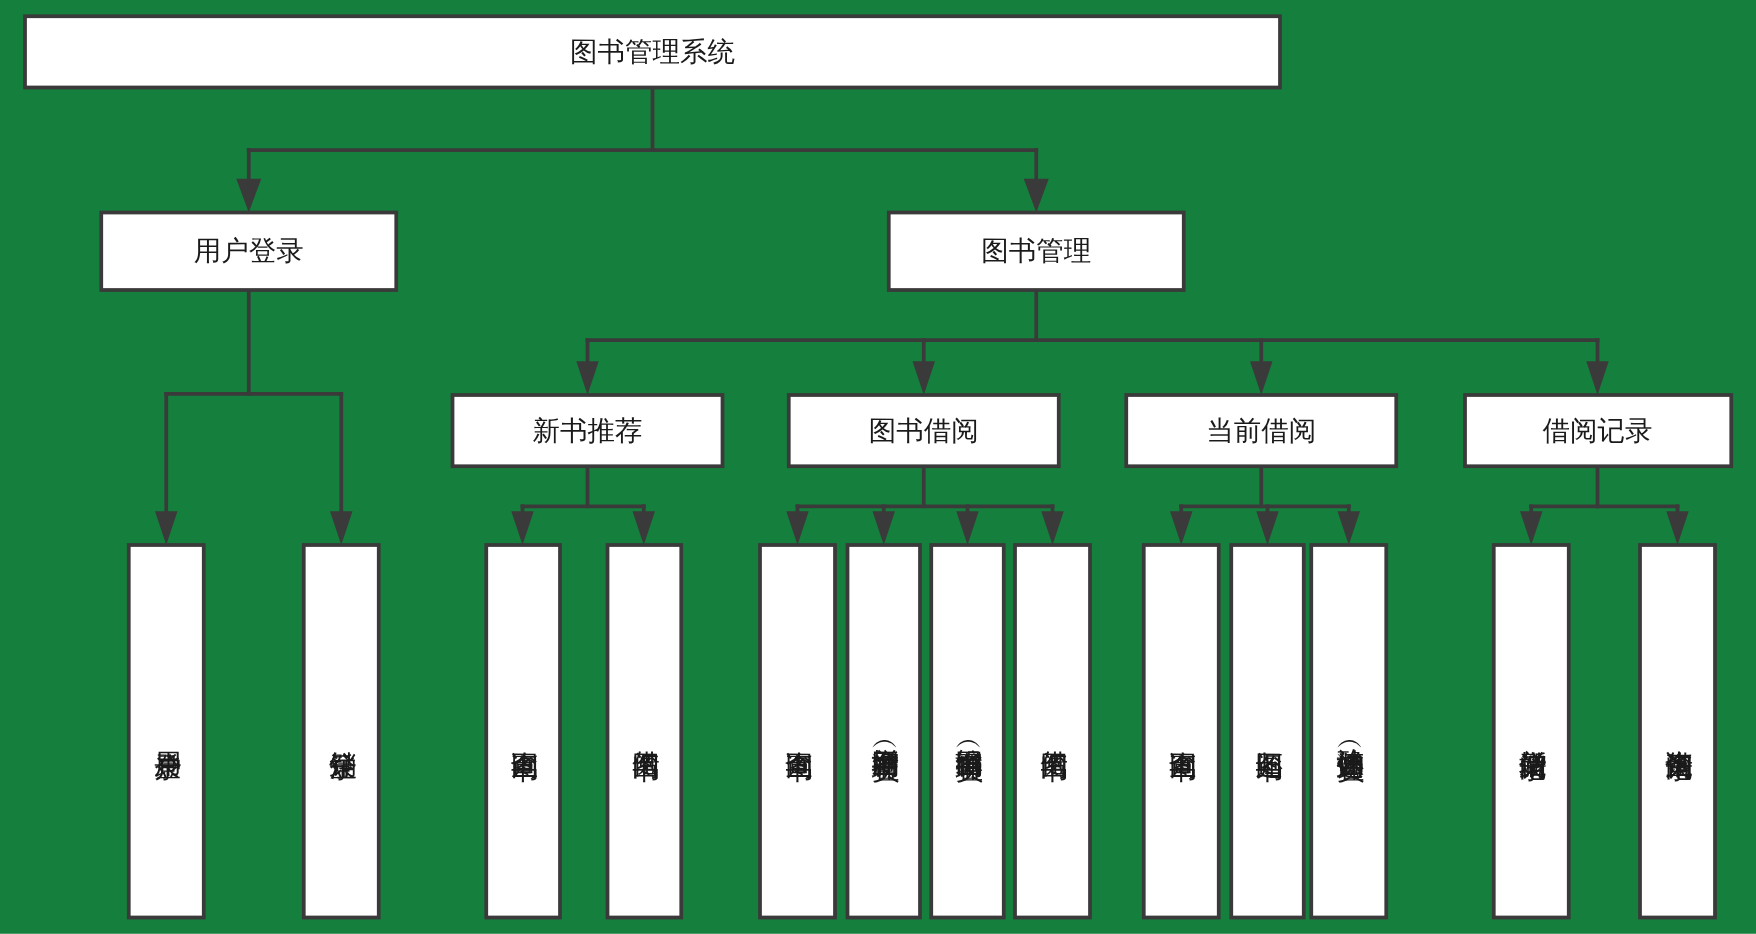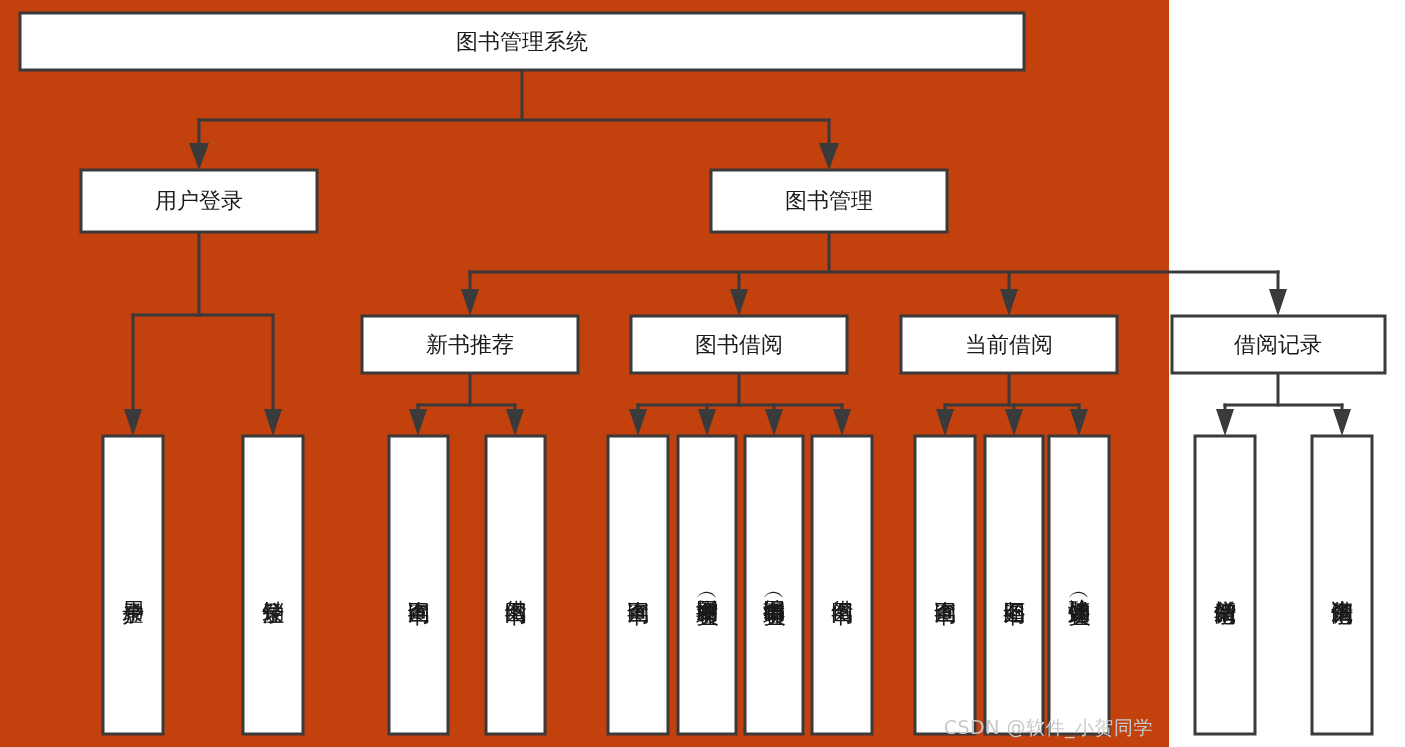--- a/index.html
+++ b/index.html
@@ -8,23 +8,23 @@
     background: #ffffff;
   }
   body {
     width: 1405px;
     height: 747px;
     overflow: hidden;
     font-family: "DejaVu Sans", "Liberation Sans", sans-serif;
   }
   #diagram-root {
     position: relative;
-    width: 1169px;
+    width: 1405px;
     height: 747px;
-    background: #c2410c;
+    background: #15803d;
   }
   svg#tree-svg {
     position: absolute;
     left: 0;
     top: 0;
     width: 1405px;
     height: 747px;
     display: block;
   }
   .node-box {
@@ -203,14 +203,13 @@
   <div class="node-label-v" style="left:608px; top:436px; width:60px; height:298px;">查询图书</div>
   <div class="node-label-v" style="left:678px; top:436px; width:58px; height:298px;">新增图书（管理员）</div>
   <div class="node-label-v" style="left:745px; top:436px; width:58px; height:298px;">编辑图书（管理员）</div>
   <div class="node-label-v" style="left:812px; top:436px; width:60px; height:298px;">借阅图书</div>
   <div class="node-label-v" style="left:915px; top:436px; width:60px; height:298px;">查询图书</div>
   <div class="node-label-v" style="left:985px; top:436px; width:58px; height:298px;">归还图书</div>
   <div class="node-label-v" style="left:1049px; top:436px; width:60px; height:298px;">确认归还（管理员）</div>
   <div class="node-label-v" style="left:1195px; top:436px; width:60px; height:298px;">新增借阅记录</div>
   <div class="node-label-v" style="left:1312px; top:436px; width:60px; height:298px;">查询借阅记录</div>
 
-  <div class="watermark">CSDN @软件_小贺同学</div>
 </div>
 
 </body></html>

